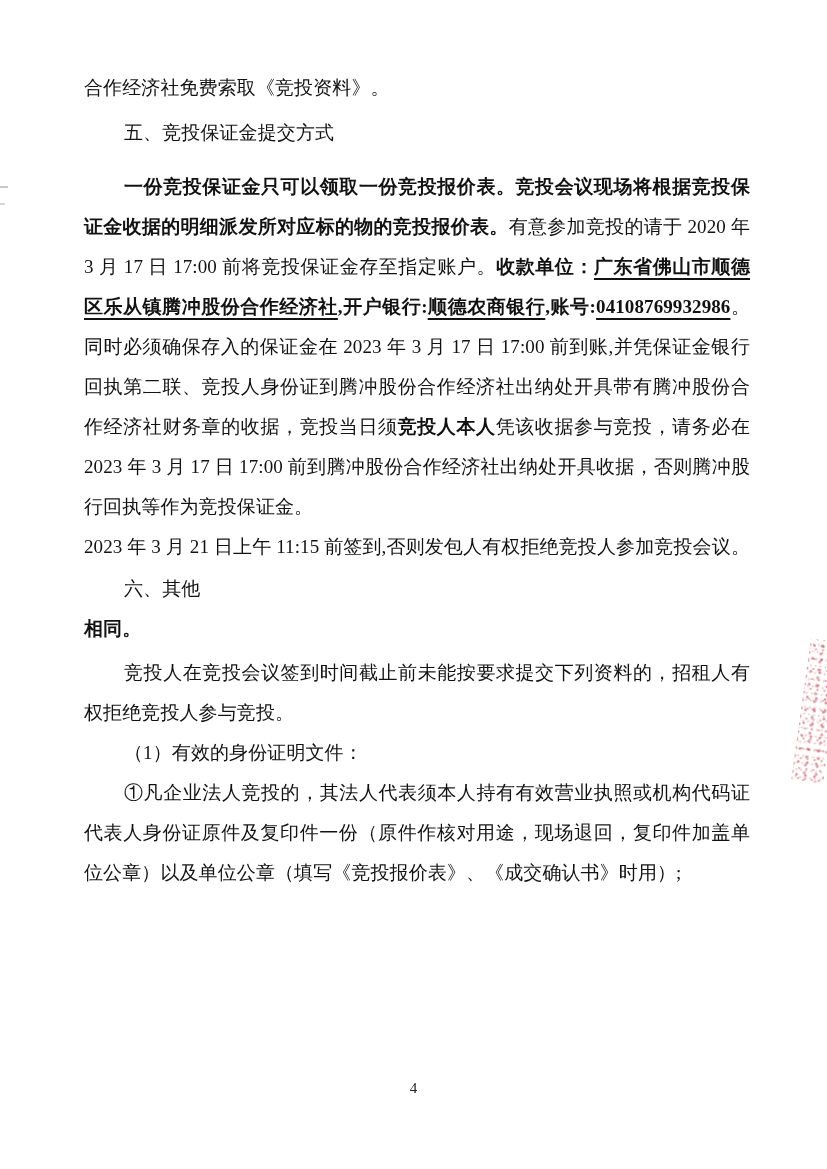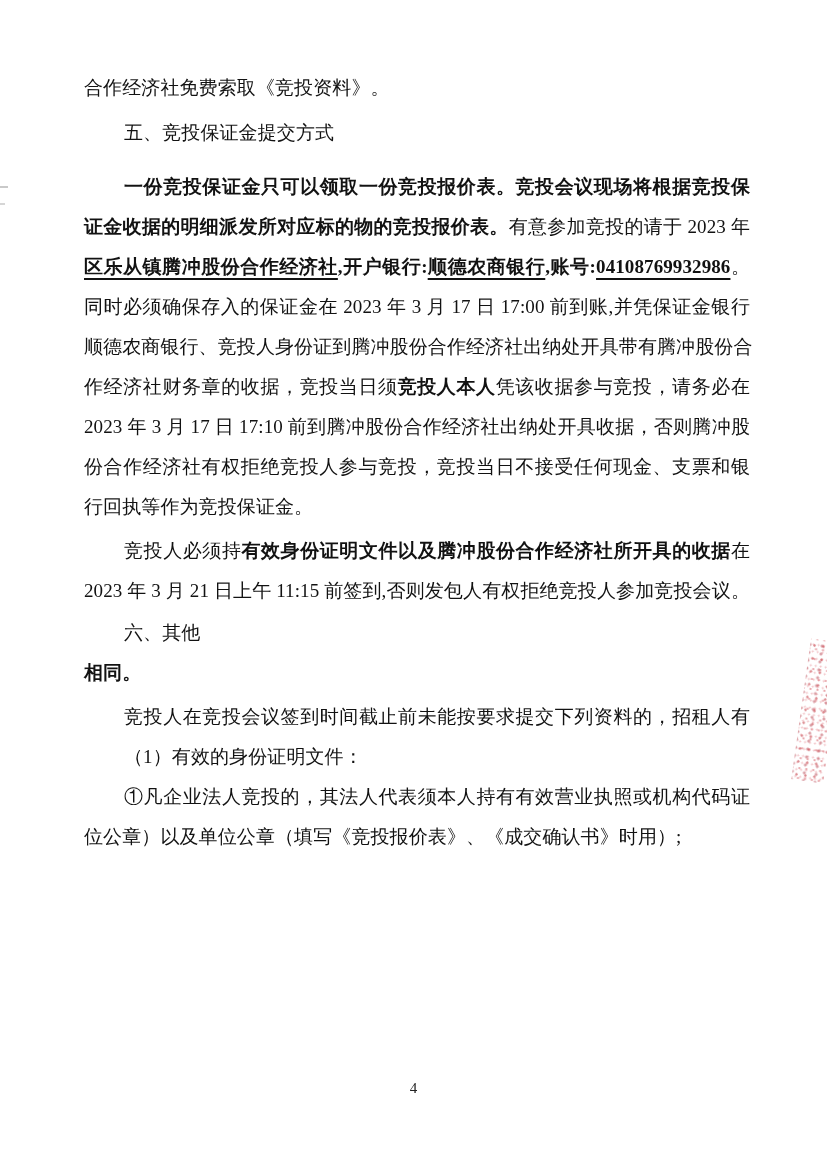--- a/index.html
+++ b/index.html
@@ -67,54 +67,55 @@
   <div class="artifact-2"></div>
 
   <div class="textcol">
 
     <div class="line"><span>合作经济社免费索取《竞投资料》。</span></div>
 
     <div class="line mt-sm indent"><span>五、竞投保证金提交方式</span></div>
 
     <div class="line mt-md indent jf"><span class="b">一份竞投保证金只可以领取一份竞投报价表。竞投会议现场将根据竞投保</span></div>
 
-    <div class="line jf"><span class="b">证金收据的明细派发所对应标的物的竞投报价表。</span><span>有意参加竞投的请于 2023 年</span></div>
+    <div class="line jf"><span class="b">证金收据的明细派发所对应标的物的竞投报价表。</span><span>有意参加竞投的请于 2020 年</span></div>
 
+    <div class="line jf"><span>3 月 17 日 17:00 前将竞投保证金存至指定账户。</span><span class="b">收款单位：</span><span class="b u">广东省佛山市顺德</span></div>
 
     <div class="line jf"><span class="b u">区乐从镇腾冲股份合作经济社</span><span class="b">,开户银行:</span><span class="b u">顺德农商银行</span><span class="b">,账号:</span><span class="b u">04108769932986</span><span>。</span></div>
 
     <div class="line jf"><span>同时必须确保存入的保证金在 2023 年 3 月 17 日 17:00 前到账,并凭保证金银行</span></div>
 
-    <div class="line jf"><span>顺德农商银行、竞投人身份证到腾冲股份合作经济社出纳处开具带有腾冲股份合</span></div>
+    <div class="line jf"><span>回执第二联、竞投人身份证到腾冲股份合作经济社出纳处开具带有腾冲股份合</span></div>
 
     <div class="line jf"><span>作经济社财务章的收据，竞投当日须</span><span class="b">竞投人本人</span><span>凭该收据参与竞投，请务必在</span></div>
 
-    <div class="line jf"><span>2023 年 3 月 17 日 17:10 前到腾冲股份合作经济社出纳处开具收据，否则腾冲股</span></div>
+    <div class="line jf"><span>2023 年 3 月 17 日 17:00 前到腾冲股份合作经济社出纳处开具收据，否则腾冲股</span></div>
 
-    <div class="line jf"><span>份合作经济社有权拒绝竞投人参与竞投，竞投当日不接受任何现金、支票和银</span></div>
 
     <div class="line"><span>行回执等作为竞投保证金。</span></div>
 
-    <div class="line mt-xs indent jf"><span>竞投人必须持</span><span class="b">有效身份证明文件以及腾冲股份合作经济社所开具的收据</span><span>在</span></div>
 
     <div class="line jf"><span>2023 年 3 月 21 日上午 11:15 前签到,否则发包人有权拒绝竞投人参加竞投会议。</span></div>
 
 
     <div class="line mt-xxs indent"><span>六、其他</span></div>
 
     <div class="line"><span class="b">相同。</span></div>
 
     <div class="line mt-xs indent jf"><span>竞投人在竞投会议签到时间截止前未能按要求提交下列资料的，招租人有</span></div>
 
+    <div class="line"><span>权拒绝竞投人参与竞投。</span></div>
 
     <div class="line indent"><span>（1）有效的身份证明文件：</span></div>
 
     <div class="line indent jf"><span>①凡企业法人竞投的，其法人代表须本人持有有效营业执照或机构代码证</span></div>
 
 
+    <div class="line jf"><span>代表人身份证原件及复印件一份（原件作核对用途，现场退回，复印件加盖单</span></div>
 
     <div class="line"><span>位公章）以及单位公章（填写《竞投报价表》、《成交确认书》时用）;</span></div>
 
   </div>
 
   <div class="page-number">4</div>
 
 </div>
 
 </body></html>

